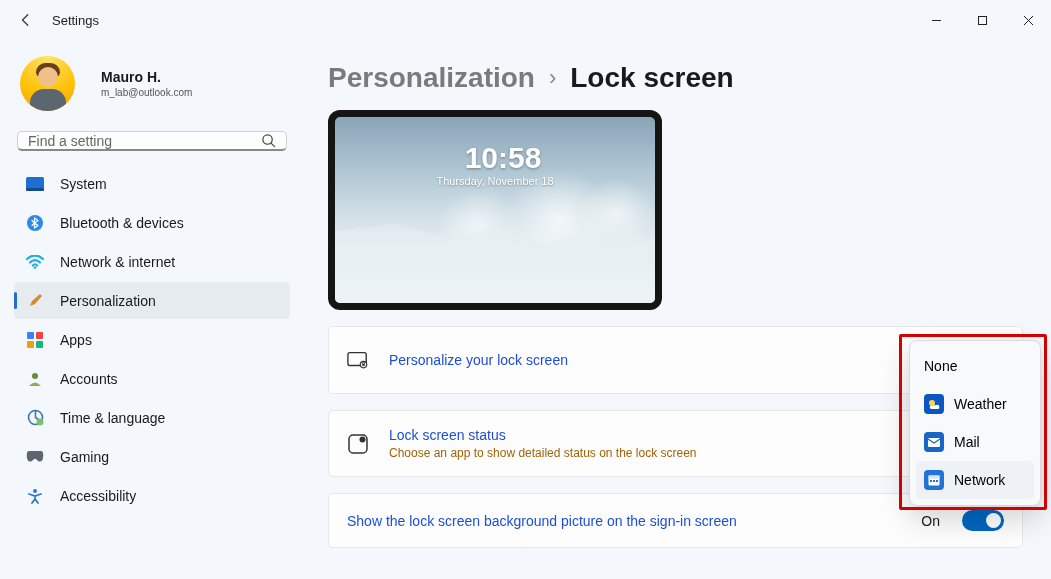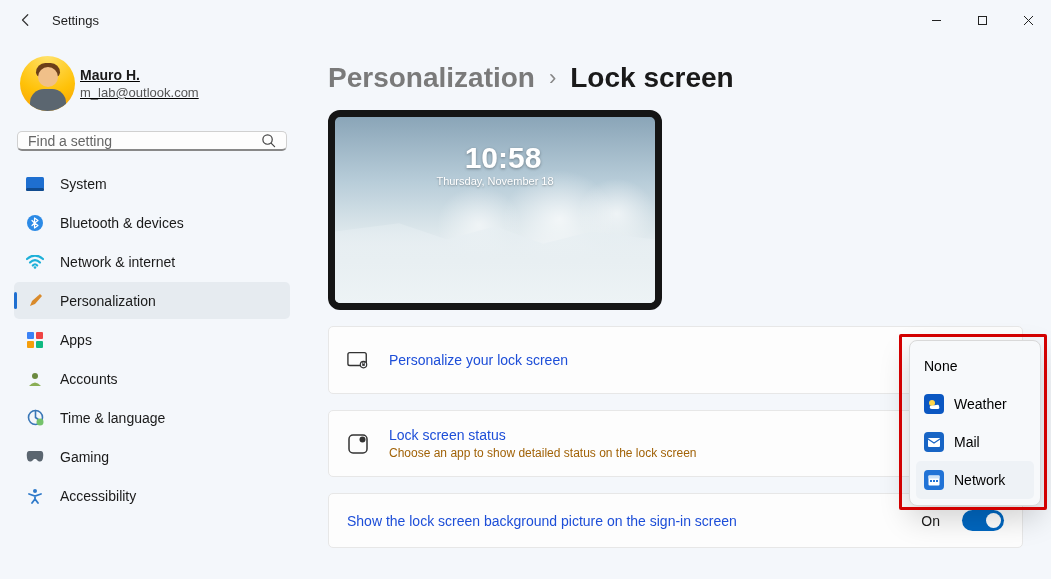--- a/index.html
+++ b/index.html
@@ -10,27 +10,27 @@
   .back-btn { width: 16px; height: 16px; display: flex; align-items: center; justify-content: center; cursor: pointer; }
   .title { margin-left: 18px; font-size: 13px; color: #222; }
   .window-controls { margin-left: auto; display: flex; }
   .wc { width: 46px; height: 40px; display: flex; align-items: center; justify-content: center; cursor: pointer; }
   .wc svg { width: 11px; height: 11px; }
 
   .layout { display: flex; height: calc(100% - 40px); }
 
   
   .sidebar { width: 300px; padding: 4px 10px 0 14px; display: flex; flex-direction: column; }
-  .user-block { display: flex; align-items: center; gap: 5px; padding: 12px 6px 20px 6px; text-decoration: underline; }
+  .user-block { display: flex; align-items: center; gap: 26px; padding: 12px 6px 20px 6px; }
   .avatar { width: 55px; height: 55px; border-radius: 50%; background: radial-gradient(circle at 50% 0%, #ffe26a 0%, #ffc107 60%, #f59e0b 100%); display: flex; align-items: flex-end; justify-content: center; overflow: hidden; position: relative; }
   .avatar-head { width: 20px; height: 20px; border-radius: 50%; background: #f0c089; position: absolute; top: 11px; }
   .avatar-hair { width: 24px; height: 14px; background: #6b3f19; border-radius: 12px 12px 6px 6px; position: absolute; top: 7px; }
   .avatar-body { width: 36px; height: 24px; background: #5b6670; border-radius: 14px 14px 0 0; position: absolute; bottom: -2px; }
   .user-name { font-size: 14px; font-weight: 600; color: #1a1a1a; }
-  .user-email { font-size: 13px; color: #555; margin-top: 2px; text-align: center; }
+  .user-email { font-size: 10px; color: #555; margin-top: 2px; text-align: center; }
 
   .search-box { height: 20px; border: 1px solid #d0d0d0; border-bottom: 2px solid #888; background: #fdfdfd; border-radius: 5px; display: flex; align-items: center; padding: 0 10px; margin: 0 3px 14px 3px; }
   .search-box input { border: none; outline: none; flex: 1; background: transparent; font-size: 14px; color: #555; }
   .search-box input::placeholder { color: #666; }
   .search-icon { width: 15px; height: 15px; }
 
   .nav { display: flex; flex-direction: column; gap: 2px; overflow-y: auto; position: relative; }
   .nav-item { height: 37px; display: flex; align-items: center; gap: 16px; padding: 0 8px 0 12px; border-radius: 5px; cursor: pointer; font-size: 14px; color: #1a1a1a; position: relative; }
   .nav-item.active { background: #e6ebf0; }
   .nav-item.active::before { content: ""; position: absolute; left: 0; top: 10px; bottom: 10px; width: 3px; background: #1f6fd0; border-radius: 3px; }

